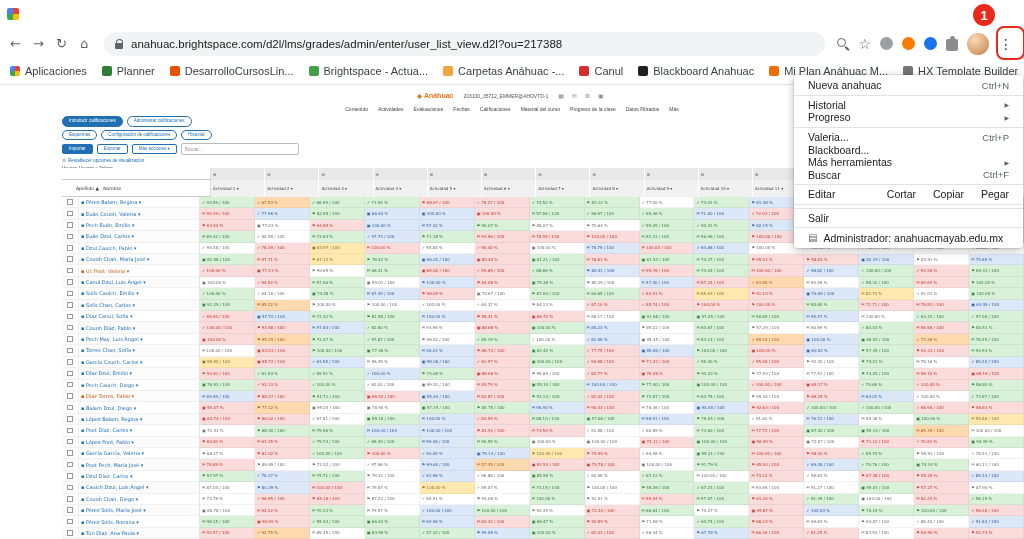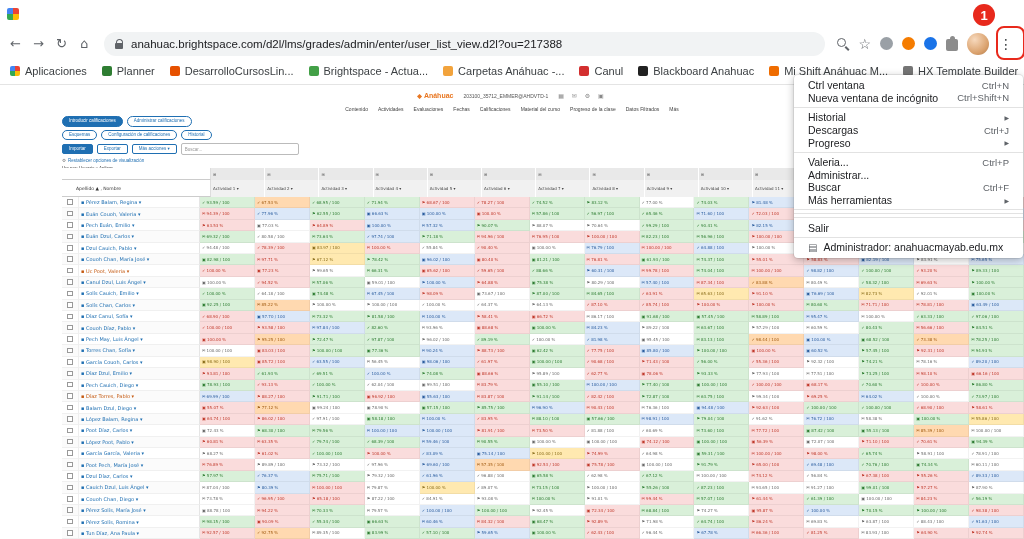--- a/index.html
+++ b/index.html
@@ -165,21 +165,21 @@
       <div class="bm">
         <span class="bm-ic" style="background: rgb(211, 47, 47);"></span>
         <span class="bm-lb">Canul</span>
       </div>
       <div class="bm">
         <span class="bm-ic" style="background: rgb(33, 33, 33);"></span>
         <span class="bm-lb">Blackboard Anahuac</span>
       </div>
       <div class="bm">
         <span class="bm-ic" style="background: rgb(239, 108, 0);"></span>
-        <span class="bm-lb">Mi Shift Anáhuac M...</span>
+        <span class="bm-lb">Mi Plan Anáhuac M...</span>
       </div>
       <div class="bm">
         <span class="bm-ic" style="background: rgb(117, 117, 117);"></span>
         <span class="bm-lb">HX Template Builder</span>
       </div>
     </div>
 
   <div class="page">
     <div class="site-header">
       <span class="logo">
@@ -891,57 +891,57 @@
           <span class="g-c" style="background: rgb(250, 220, 220); color: rgb(192, 57, 43);">✓ 81.25 %</span>
           <span class="g-c" style="background: rgb(255, 255, 255); color: rgb(106, 106, 106);">✉ 83.93 / 100</span>
           <span class="g-c" style="background: rgb(250, 220, 220); color: rgb(192, 57, 43);">⚑ 64.90 %</span>
           <span class="g-c" style="background: rgb(250, 220, 220); color: rgb(192, 57, 43);">⚑ 92.74 %</span>
         </div>
       </div>
   </div>
 
   <div class="menu">
       <div class="m-row">
-        <span class="m-lbl">Ctrl ventana</span>
+        <span class="m-lbl">Nueva anahuac</span>
         <span class="m-short">Ctrl+N</span>
-      </div>
-      <div class="m-row">
-        <span class="m-lbl">Nueva ventana de incógnito</span>
-        <span class="m-short">Ctrl+Shift+N</span>
       </div>
       <div class="m-sep"></div>
       <div class="m-row">
         <span class="m-lbl">Historial</span>
         <span class="m-arrow">▶</span>
       </div>
       <div class="m-row">
-        <span class="m-lbl">Descargas</span>
-        <span class="m-short">Ctrl+J</span>
-      </div>
-      <div class="m-row">
         <span class="m-lbl">Progreso</span>
         <span class="m-arrow">▶</span>
       </div>
       <div class="m-sep"></div>
       <div class="m-row">
         <span class="m-lbl">Valeria...</span>
         <span class="m-short">Ctrl+P</span>
       </div>
       <div class="m-row">
-        <span class="m-lbl">Administrar...</span>
+        <span class="m-lbl">Blackboard...</span>
+      </div>
+      <div class="m-row">
+        <span class="m-lbl">Más herramientas</span>
+        <span class="m-arrow">▶</span>
       </div>
       <div class="m-row">
         <span class="m-lbl">Buscar</span>
         <span class="m-short">Ctrl+F</span>
       </div>
+      <div class="m-sep"></div>
       <div class="m-row">
-        <span class="m-lbl">Más herramientas</span>
-        <span class="m-arrow">▶</span>
-      </div>
-      <div class="m-sep"></div>
+        <span class="m-lbl">Editar</span>
+        <span class="egrp">
+          <span class="m-act">Cortar</span>
+          <span class="m-act">Copiar</span>
+          <span class="m-act">Pegar</span>
+        </span>
+      </div>
       <div class="m-sep"></div>
       <div class="m-sep"></div>
       <div class="m-row">
         <span class="m-lbl">Salir</span>
       </div>
       <div class="m-sep"></div>
       <div class="m-row m-foot">
         <i class="biz">▤</i>
         <span class="m-lbl">Administrador: anahuacmayab.edu.mx</span>
       </div>

